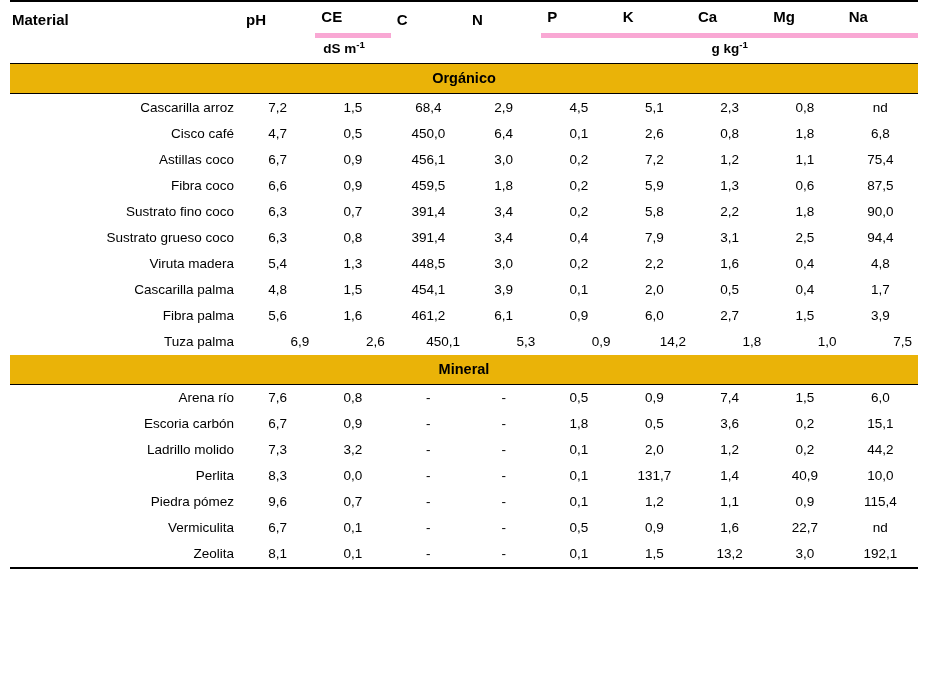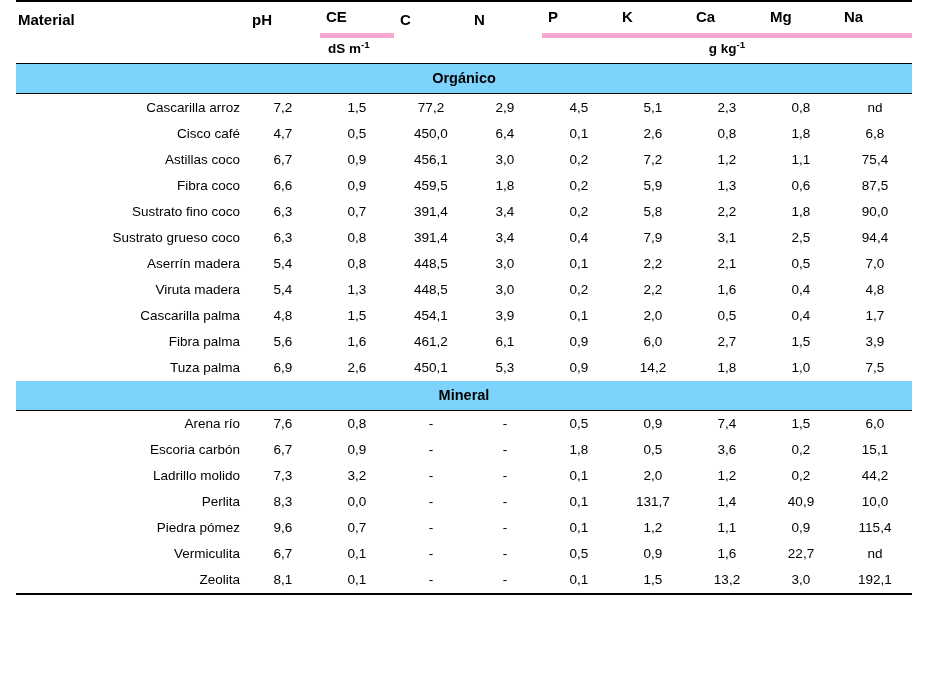--- a/index.html
+++ b/index.html
@@ -12,21 +12,21 @@
     height: 678px;
     font-family: "Liberation Sans", sans-serif;
     color: #000000;
     overflow: hidden;
   }
   .sheet {
     position: relative;
     width: 928px;
     height: 678px;
     box-sizing: border-box;
-    padding: 0 16px;
+    padding: 0 10px;
   }
   table.data-table {
     width: 100%;
     border-collapse: collapse;
     table-layout: fixed;
     font-size: 13.5px;
   }
   table.data-table col.c-material { width: 230px; }
   table.data-table col.c-num { width: auto; }
 
@@ -76,36 +76,37 @@
 
   
   tr.section td {
     text-align: center;
     font-weight: bold;
     font-size: 14.5px;
     padding: 6px 0 7px 0;
     border-bottom: 1px solid #000;
   }
   tr.section.grey td {
-    background: #7dd3fc;
+    background: #eab308;
     border-top: none;
   }
 
   
   tr.data td {
     padding: 5.5px 6px;
     text-align: center;
     vertical-align: middle;
   }
   tr.data td.left {
     text-align: right;
     padding-left: 2px;
   }
   tr.last-of-block td {
     padding-bottom: 6px;
+    text-align: right;
   }
 </style>
 </head>
 <body>
 
 <div class="sheet">
   <table class="data-table">
     <colgroup>
       <col class="c-material">
       <col class="c-num">
@@ -146,21 +147,21 @@
     </thead>
 
     <tbody>
       <tr class="section grey">
         <td colspan="10">Orgánico</td>
       </tr>
       <tr class="data">
         <td class="left">Cascarilla arroz</td>
         <td>7,2</td>
         <td>1,5</td>
-        <td>77,2</td>
+        <td>68,4</td>
         <td>2,9</td>
         <td>4,5</td>
         <td>5,1</td>
         <td>2,3</td>
         <td>0,8</td>
         <td>nd</td>
       </tr>
       <tr class="data">
         <td class="left">Cisco café</td>
         <td>4,7</td>
@@ -215,32 +216,20 @@
         <td>0,8</td>
         <td>391,4</td>
         <td>3,4</td>
         <td>0,4</td>
         <td>7,9</td>
         <td>3,1</td>
         <td>2,5</td>
         <td>94,4</td>
       </tr>
       <tr class="data">
-        <td class="left">Aserrín madera</td>
-        <td>5,4</td>
-        <td>0,8</td>
-        <td>448,5</td>
-        <td>3,0</td>
-        <td>0,1</td>
-        <td>2,2</td>
-        <td>2,1</td>
-        <td>0,5</td>
-        <td>7,0</td>
-      </tr>
-      <tr class="data">
         <td class="left">Viruta madera</td>
         <td>5,4</td>
         <td>1,3</td>
         <td>448,5</td>
         <td>3,0</td>
         <td>0,2</td>
         <td>2,2</td>
         <td>1,6</td>
         <td>0,4</td>
         <td>4,8</td>

